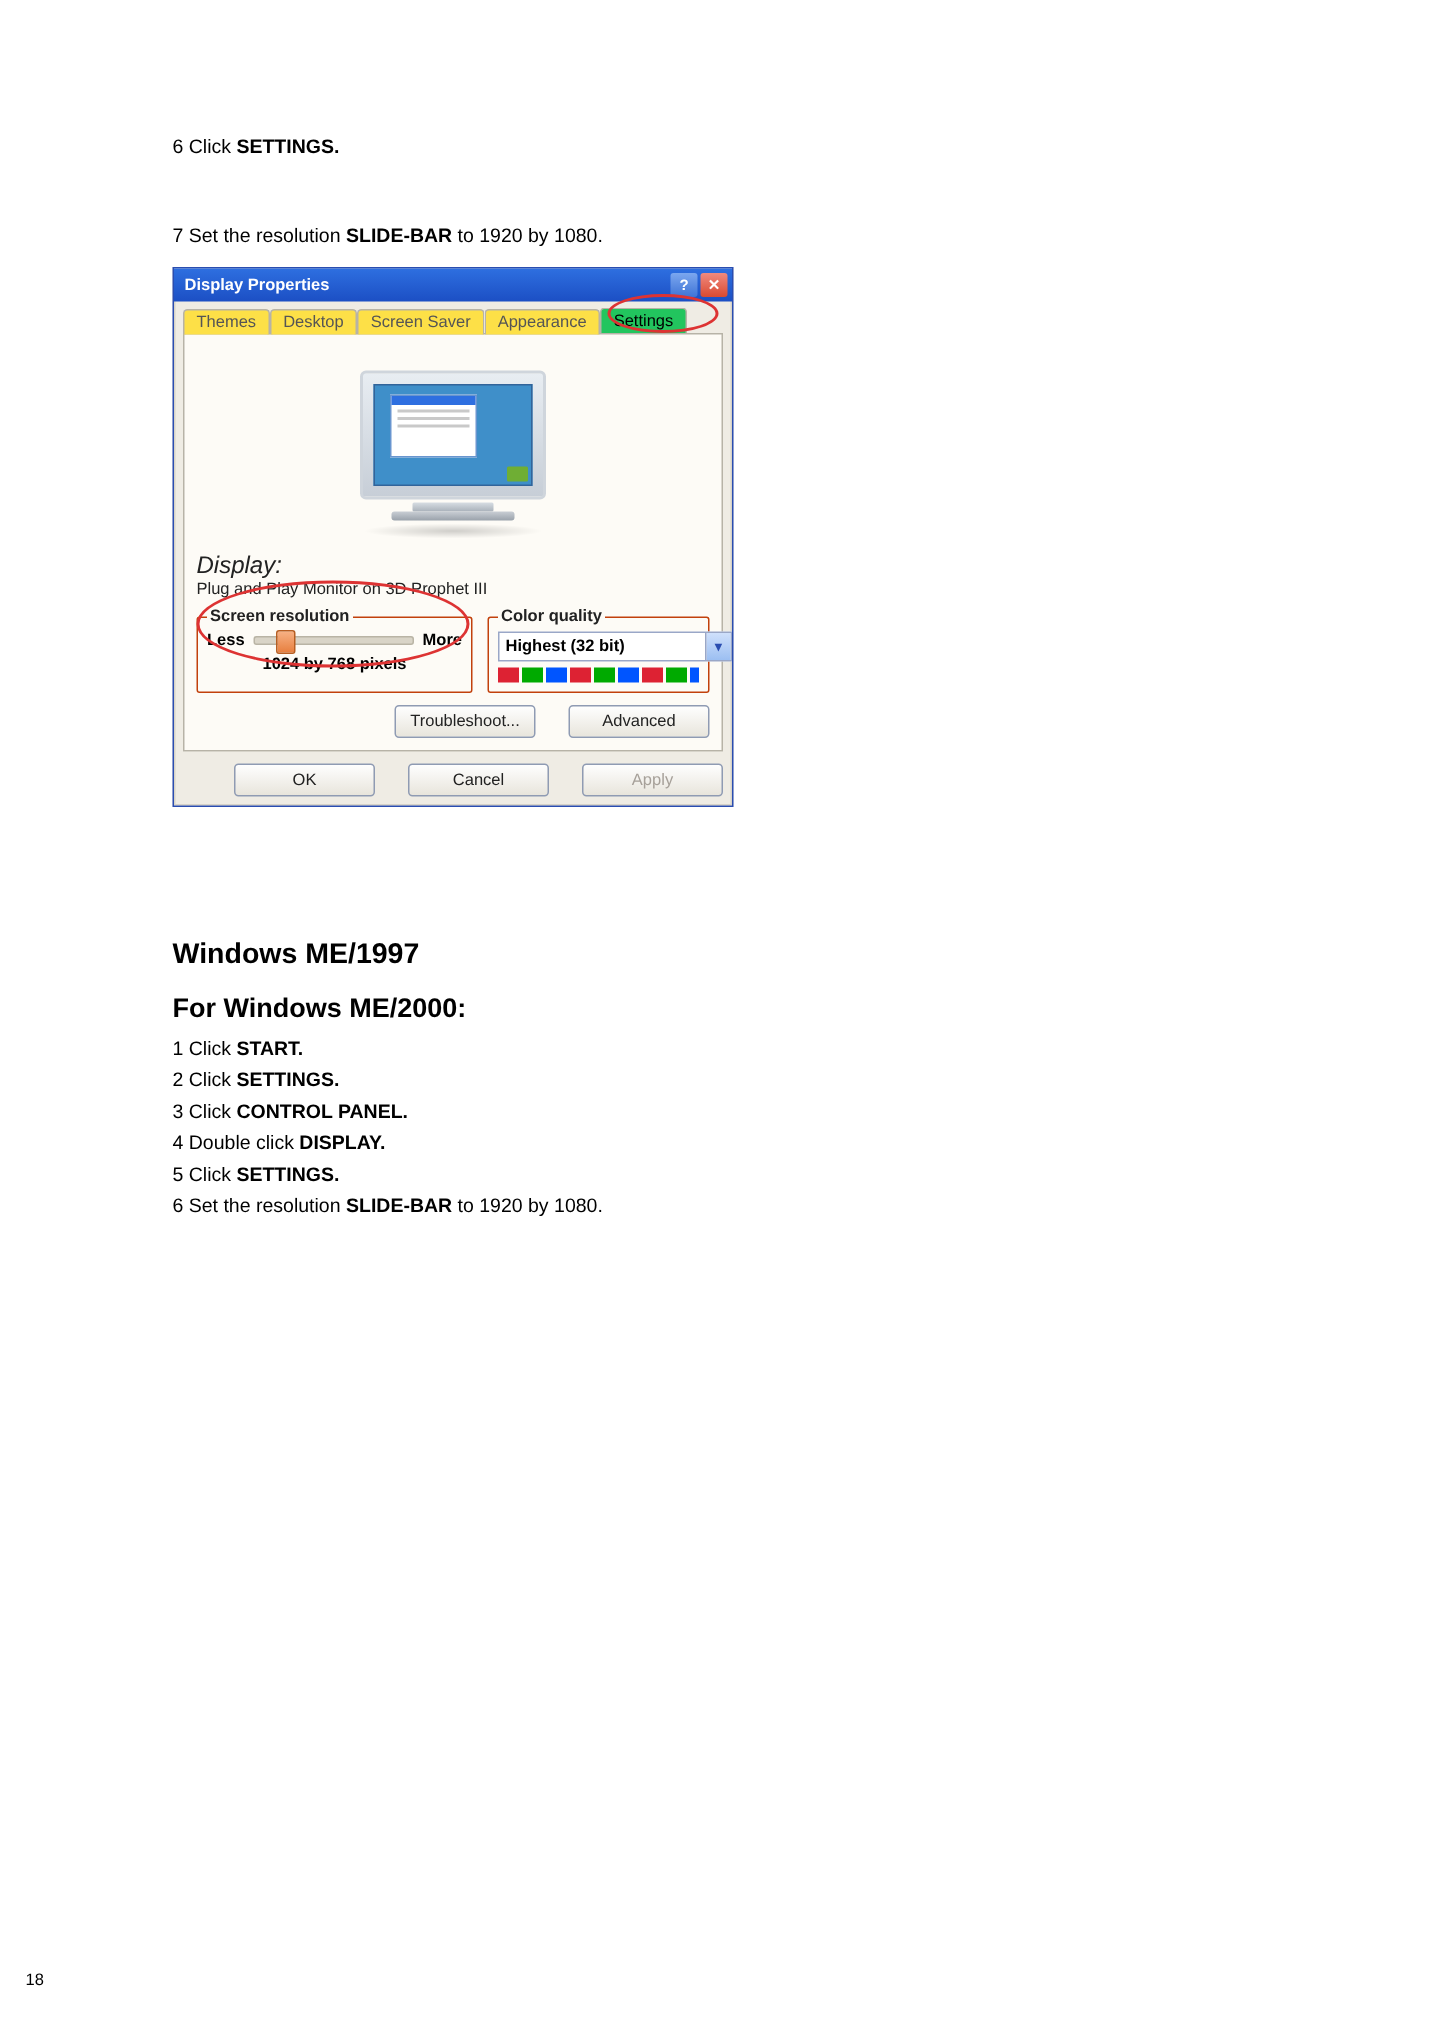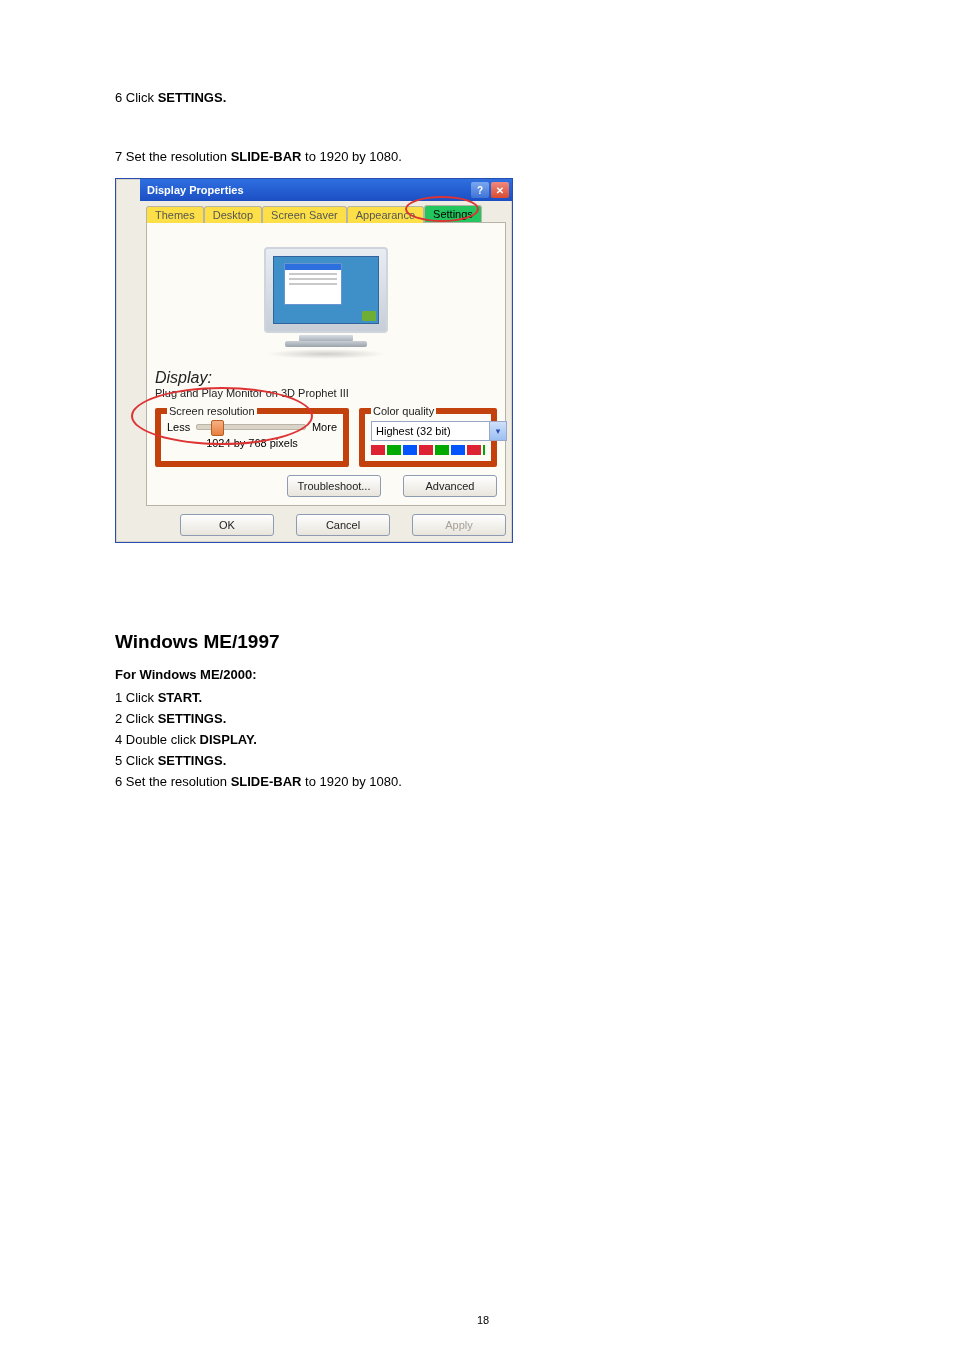--- a/index.html
+++ b/index.html
@@ -24,21 +24,20 @@
   .instr .bold { font-weight: bold; }
   .spacer-1 { height: 34px; }
 
   
   .dlg {
     width: 372px;
     border: 1px solid #2a4db0;
     background: #efece4;
     box-shadow: 0 0 0 1px #d7d3c8 inset;
     margin: 4px 0 0 0;
-    padding-left: 24px;
   }
   .titlebar {
     height: 22px;
     background: linear-gradient(#2e6fe0, #1c4fc4);
     display: flex;
     align-items: center;
     padding: 0 3px 0 7px;
     color: #fff;
     font-size: 11px;
     font-weight: bold;
@@ -145,24 +144,25 @@
   .mon-shadow {
     width: 120px; height: 10px; margin: 2px auto 0 auto;
     background: radial-gradient(ellipse at center, rgba(0,0,0,.18), rgba(0,0,0,0) 70%);
   }
 
   .disp-label { font-size: 16px; color:#222; margin-top:10px;font-style:italic; }
   .disp-value { font-size: 11px; color:#222; }
 
   .groups { display:flex; gap:10px; margin-top:6px; }
   fieldset.grp {
-    border:6px solid #c2410c;
+    border:1px solid #c2410c;
     border-radius:2px;
     padding:4px 6px 6px 6px;
     margin:0;
+    font-weight:bold;
   }
   .grp legend { font-size:11px; color:#222; padding:0 2px; }
   .grp.res { flex: 0 0 170px; }
   .grp.cq  { flex: 1; }
 
   .res-row { display:flex; align-items:center; gap:6px; }
   .res-row .lbl { font-size:11px; }
   .slider-track {
     flex:1; height:4px; background:#d9d4c7; border:1px solid #b9b4a5;
     position:relative; border-radius:2px;
@@ -219,26 +219,26 @@
   .hl {
     position:absolute;
     border:2px solid #d33;
     border-radius:50%;
     pointer-events:none;
   }
 
   .section-h {
     font-size:19px; font-weight:bold; margin: 88px 0 14px 0;
   }
-  .subhead { font-size:13px; font-weight:bold; margin-bottom:8px; }
+  .subhead { font-size:18px; font-weight:bold; margin-bottom:8px; }
   .step { font-size:13px; margin:2px 0 6px 0; }
   .step .bold { font-weight:bold; }
   .pagenum {
     position:absolute; bottom:24px; left:12px; right:0;
-    text-align:center; font-size:11px; color:#000;
+    text-align:left; font-size:11px; color:#000;
   }
 
   
   .dlg-wrap { position: relative; display:inline-block; }
 </style>
 </head>
 <body>
 
 <div class="page">
 
@@ -334,18 +334,19 @@
     
     <div class="hl" style="left:290px; top:22px; width:70px; height:22px;"></div>
     <div class="hl" style="left:16px; top:213px; width:178px; height:54px;"></div>
   </div>
 
   <h2 class="section-h">Windows ME/1997</h2>
   <div class="subhead">For Windows ME/2000:</div>
 
   <p class="step"><span>1 Click </span><span class="bold">START.</span></p>
   <p class="step"><span>2 Click </span><span class="bold">SETTINGS.</span></p>
+  <p class="step"><span>3 Click </span><span class="bold">CONTROL PANEL.</span></p>
   <p class="step"><span>4 Double click </span><span class="bold">DISPLAY.</span></p>
   <p class="step"><span>5 Click </span><span class="bold">SETTINGS.</span></p>
   <p class="step"><span>6 Set the resolution </span><span class="bold">SLIDE-BAR</span><span> to 1920 by 1080.</span></p>
 
   <div class="pagenum">18</div>
 </div>
 
 </body></html>

